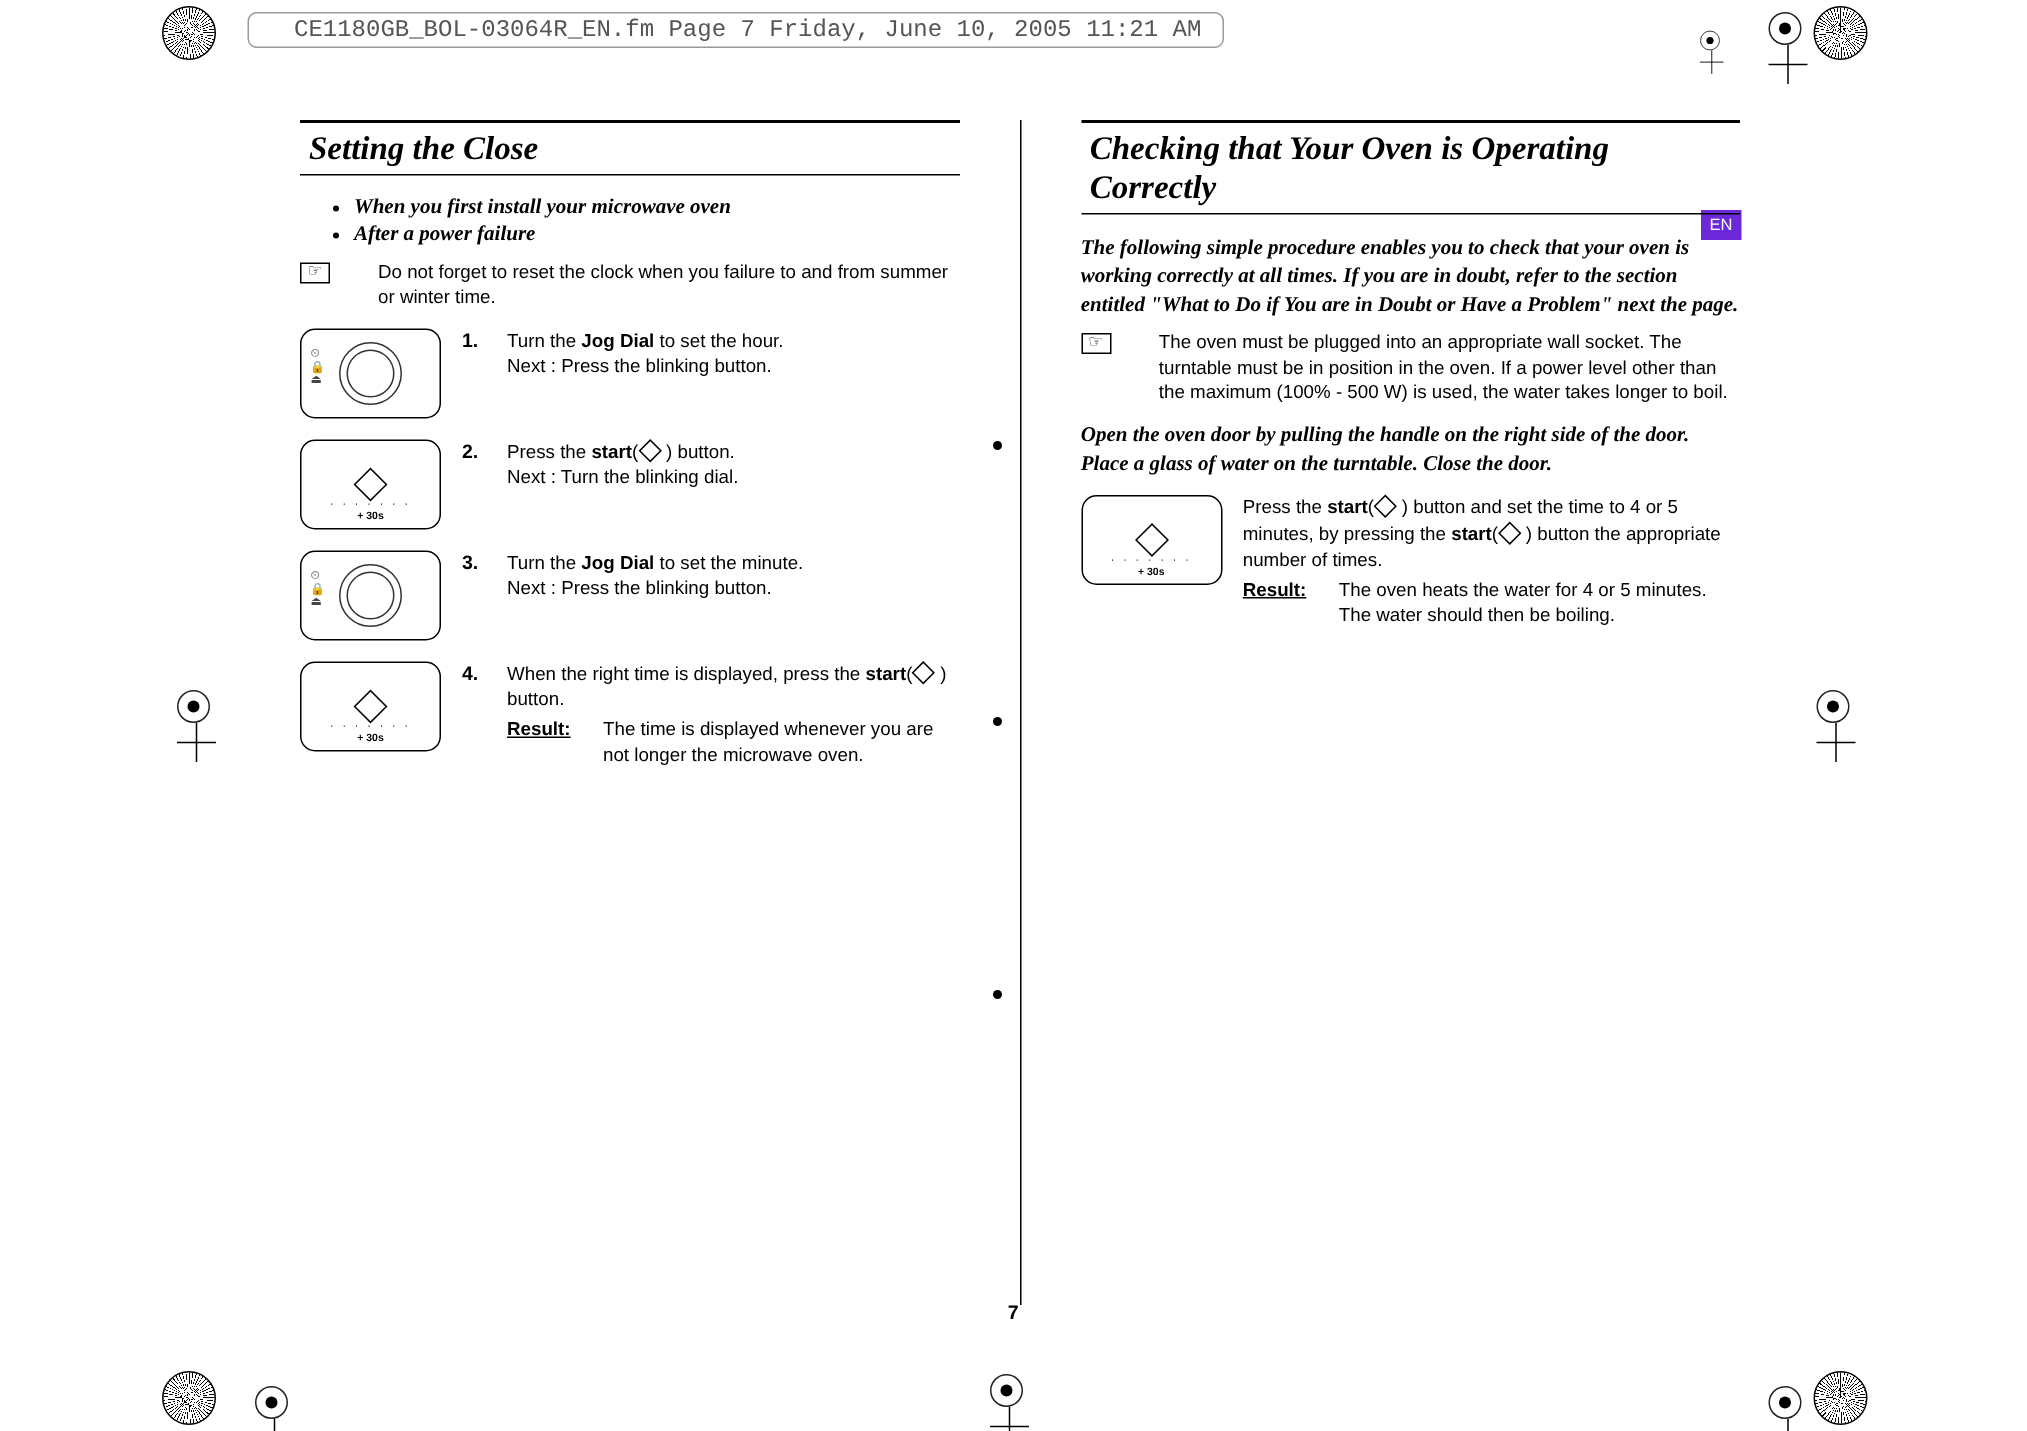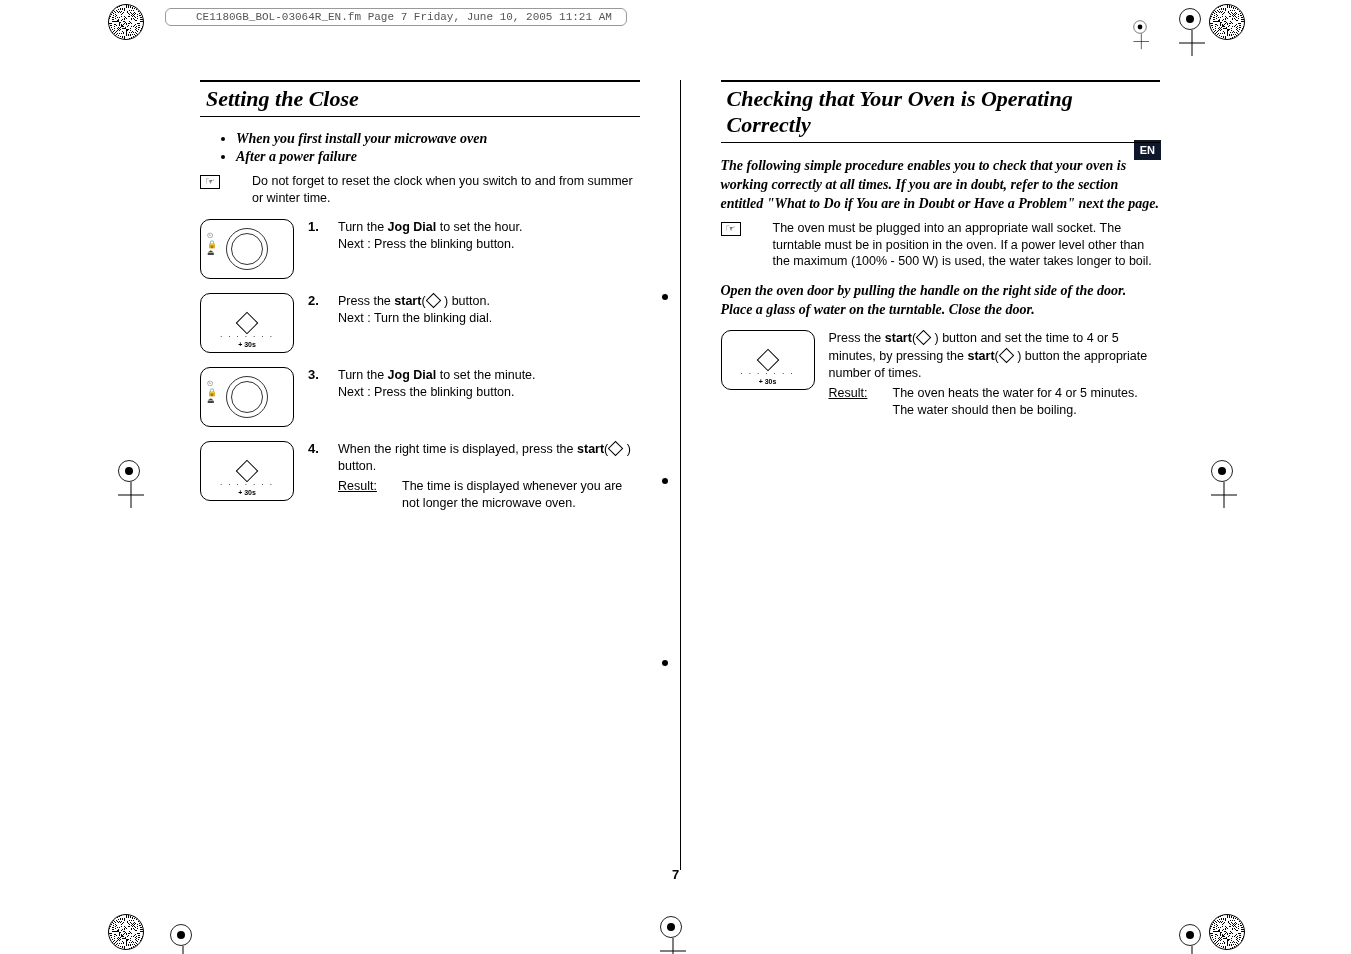--- a/index.html
+++ b/index.html
@@ -11,21 +11,21 @@
     background: #fff;
     width: 1351px;
     height: 954px;
     position: relative;
     overflow: hidden;
   }
   .page-header {
     position: absolute;
     top: 8px;
     left: 165px;
-    font-size: 11px;
+    font-size: 16px;
     font-family: "Courier New", monospace;
     color: #555;
     border: 1px solid #999;
     border-radius: 6px;
     padding: 2px 14px 2px 30px;
   }
   .reg-mark {
     position: absolute;
   }
   .reg-circle-outer {
@@ -199,29 +199,30 @@
     width: 9px; height: 9px;
     border: 1px solid #000;
     transform: rotate(45deg);
     margin: 0 2px;
     vertical-align: -1px;
   }
   .result-label {
     text-decoration: underline;
     display: inline-block;
     width: 54px;
+    font-weight: bold;
   }
   .lang-tab {
     position: absolute;
     top: 140px;
     right: 190px;
-    background: #0f172a;
+    background: #6d28d9;
     color: #fff;
     font-size: 11px;
-    font-weight: bold;
+    font-weight: normal;
     padding: 4px 6px;
   }
   .page-number {
     position: absolute;
     bottom: 72px;
     left: 50%;
     transform: translateX(-50%);
     font-weight: bold;
     font-size: 13px;
   }
@@ -311,21 +312,21 @@
 <div class="columns">
 
   <div class="col">
     <div class="section-title">Setting the Close</div>
     <ul class="bullets">
       <li>When you first install your microwave oven</li>
       <li>After a power failure</li>
     </ul>
     <div class="note-row">
       <div class="note-icon">☞</div>
-      <div class="note-text">Do not forget to reset the clock when you switch to and from summer or winter time.</div>
+      <div class="note-text">Do not forget to reset the clock when you failure to and from summer or winter time.</div>
     </div>
 
     <div class="step-row">
       <div class="step-illus">
         <div class="illus-icons">⏲<br>🔒<br>⏏</div>
         <div class="dial">
             <div class="dial-inner"></div>
           </div>
       </div>
       <div class="step-num">1.</div>

